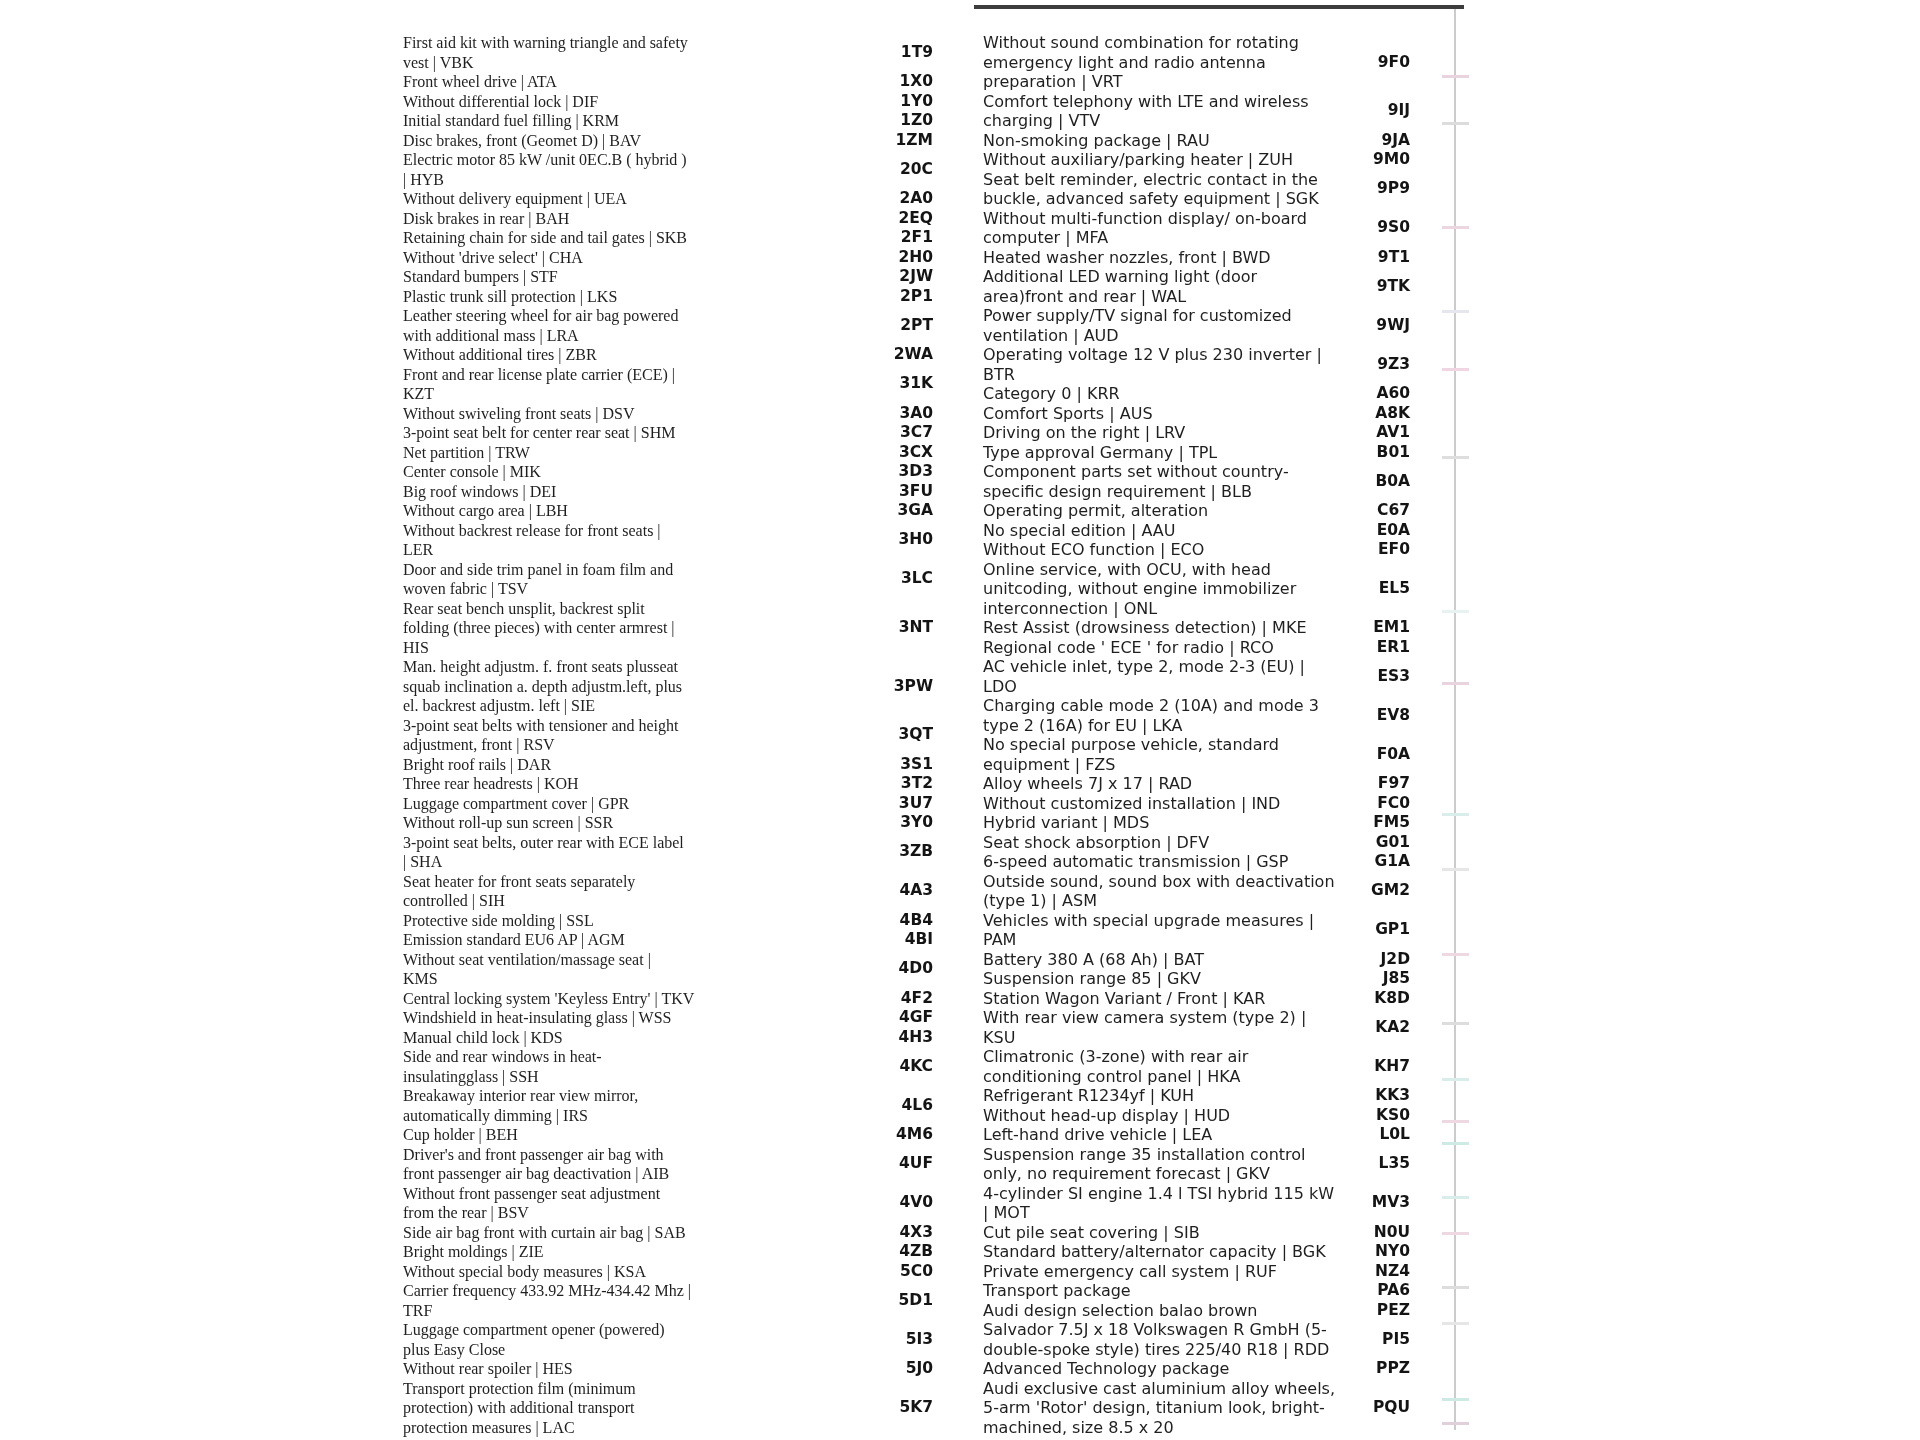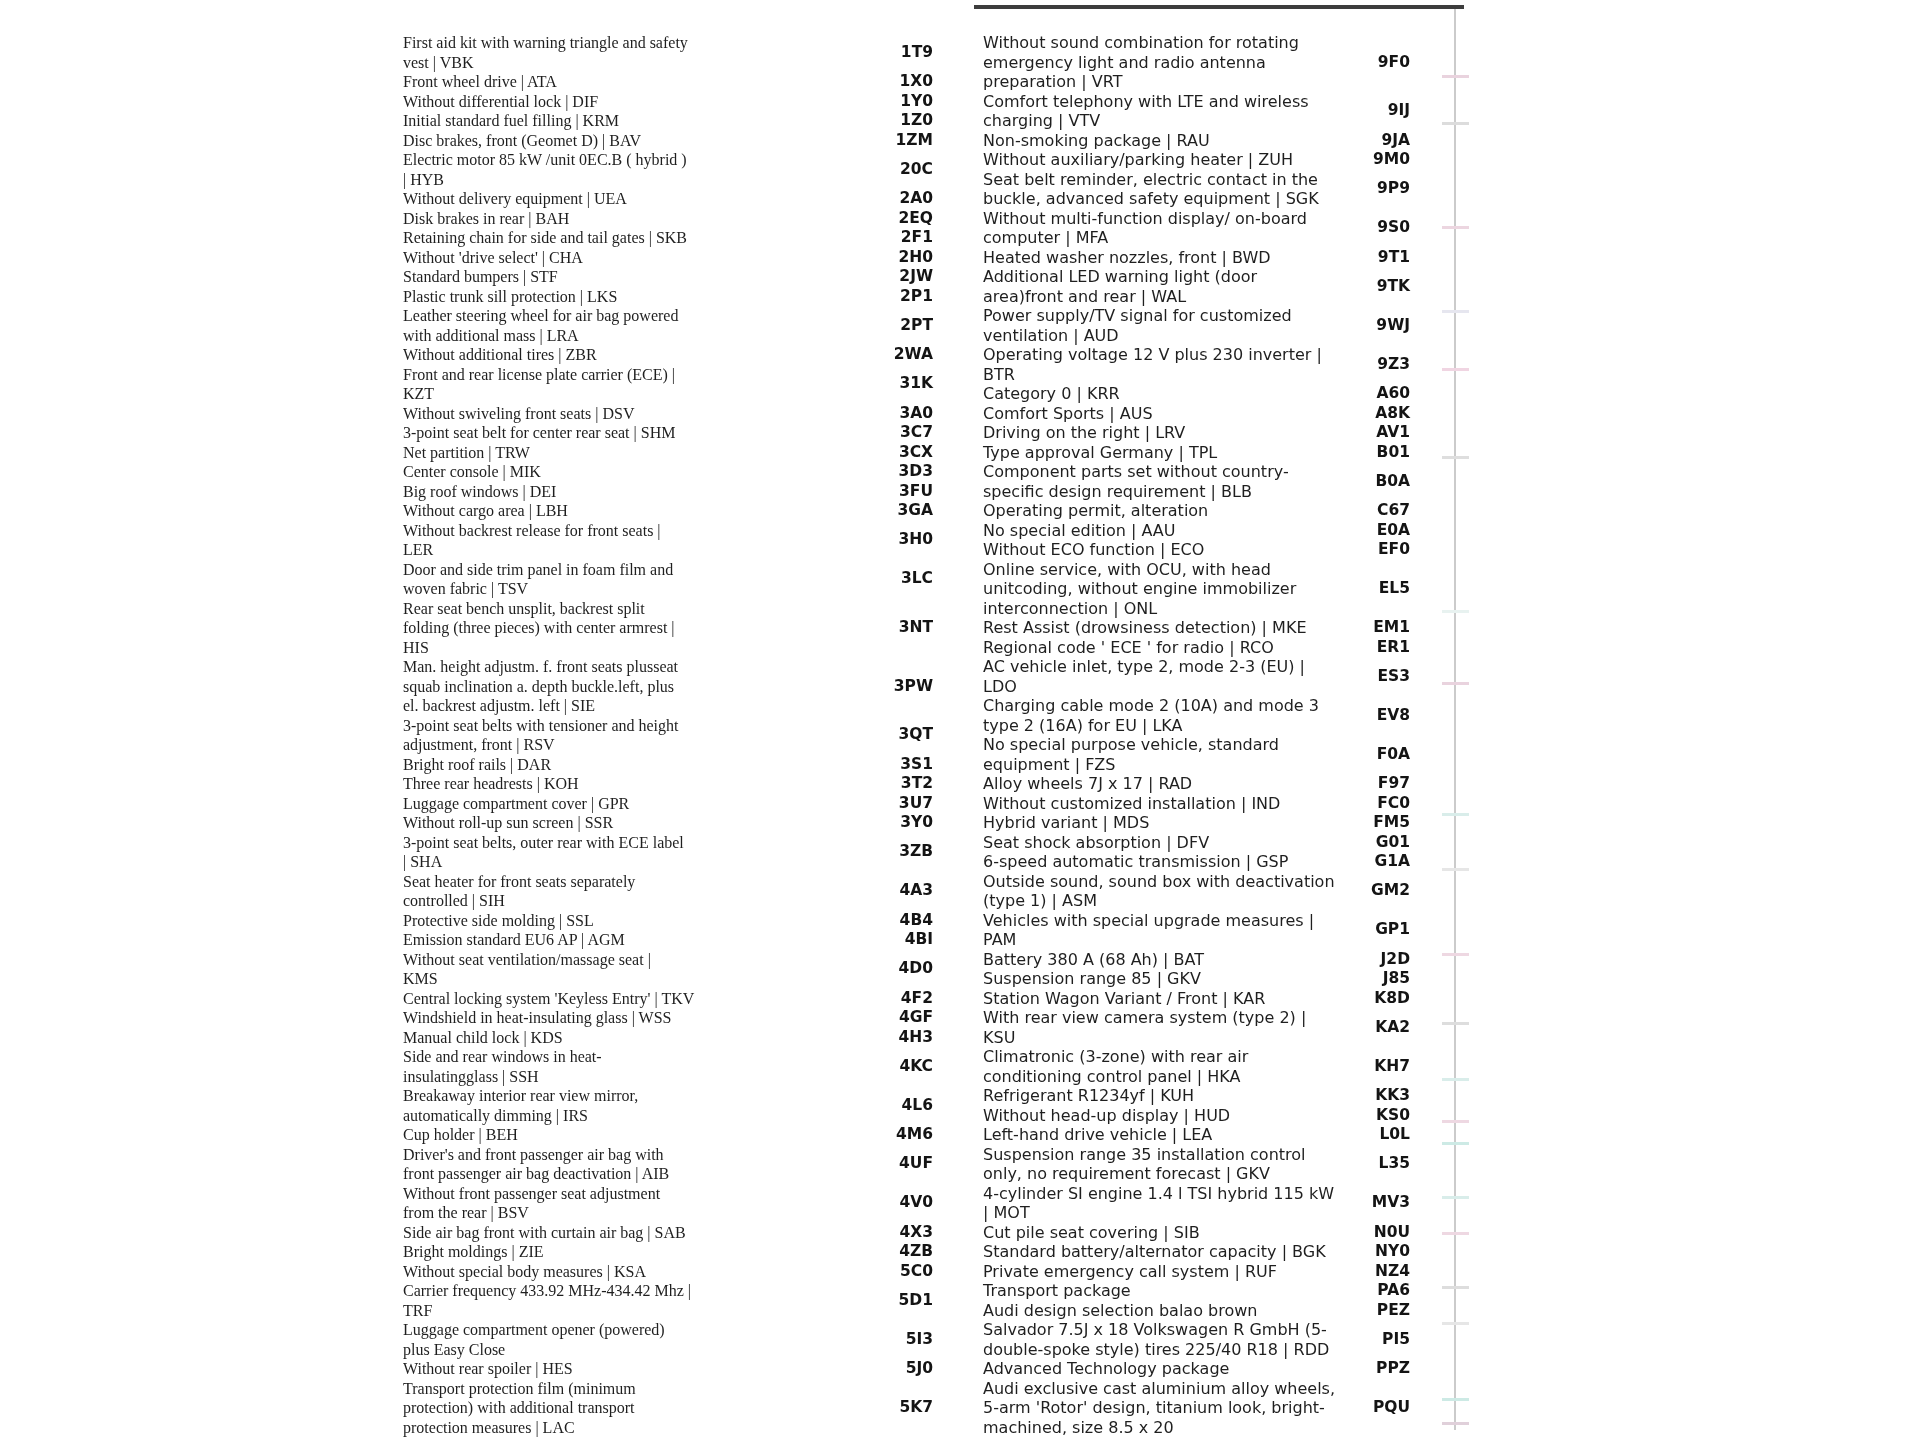--- a/index.html
+++ b/index.html
@@ -228,21 +228,21 @@
         <div class="desc">
           <div class="line">Rear seat bench unsplit, backrest split</div>
           <div class="line">folding (three pieces) with center armrest |</div>
           <div class="line">HIS</div>
         </div>
         <div class="code">3NT</div>
       </div>
       <div class="row">
         <div class="desc">
           <div class="line">Man. height adjustm. f. front seats plusseat</div>
-          <div class="line">squab inclination a. depth buckle.left, plus</div>
+          <div class="line">squab inclination a. depth adjustm.left, plus</div>
           <div class="line">el. backrest adjustm. left | SIE</div>
         </div>
         <div class="code">3PW</div>
       </div>
       <div class="row">
         <div class="desc">
           <div class="line">3-point seat belts with tensioner and height</div>
           <div class="line">adjustment, front | RSV</div>
         </div>
         <div class="code">3QT</div>

